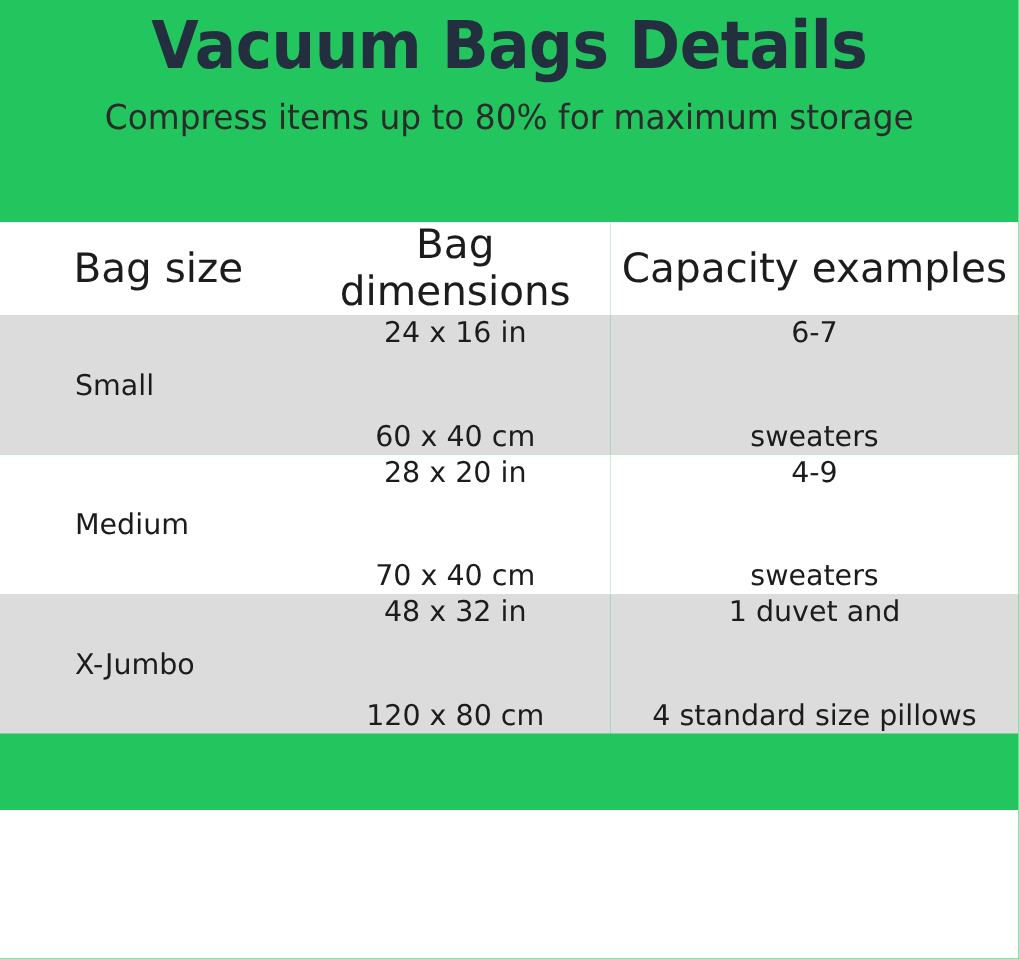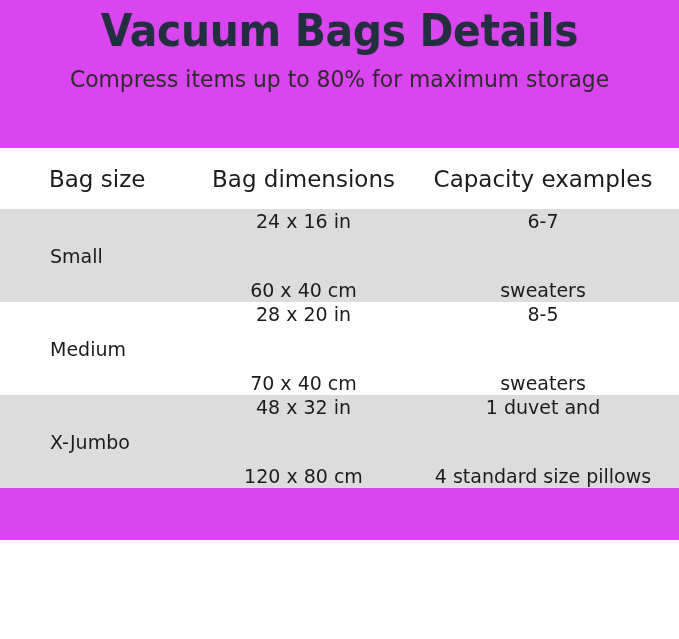--- a/index.html
+++ b/index.html
@@ -10,21 +10,21 @@
     width: 679px;
     height: 639px;
     background: #ffffff;
     font-family: "DejaVu Sans", "Liberation Sans", sans-serif;
     overflow: hidden;
   }
   .page {
     position: relative;
     width: 679px;
     height: 540px;
-    background: #d946ef;
+    background: #22c55e;
   }
 
   
   .header {
     text-align: center;
     padding-top: 4px;
   }
   .page-title {
     margin: 0;
     font-family: "DejaVu Sans", "Liberation Sans", sans-serif;
@@ -56,21 +56,21 @@
     table-layout: fixed;
   }
   .spec-table col.c-size { width: 200px; }
   .spec-table col.c-dims { width: 207px; }
   .spec-table col.c-cap  { width: 272px; }
 
   .spec-table thead th {
     height: 61px;
     padding: 0;
     vertical-align: middle;
-    font-size: 23px;
+    font-size: 27px;
     font-weight: 400;
     color: #1c1c1c;
     background: #ffffff;
     border: none;
   }
   .th-size {
     text-align: left;
     padding-left: 49px !important;
   }
   .th-dims, .th-cap {
@@ -143,21 +143,21 @@
         </td>
       </tr>
 
       <tr class="row-plain">
         <td class="cell-size">Medium</td>
         <td class="cell-dims">
           <span class="line">28 x 20 in</span>
           <span class="line2">70 x 40 cm</span>
         </td>
         <td class="cell-cap">
-          <span class="line">8-5</span>
+          <span class="line">4-9</span>
           <span class="line2">sweaters</span>
         </td>
       </tr>
 
 
 
       <tr class="row-shaded">
         <td class="cell-size">X-Jumbo</td>
         <td class="cell-dims">
           <span class="line">48 x 32 in</span>

